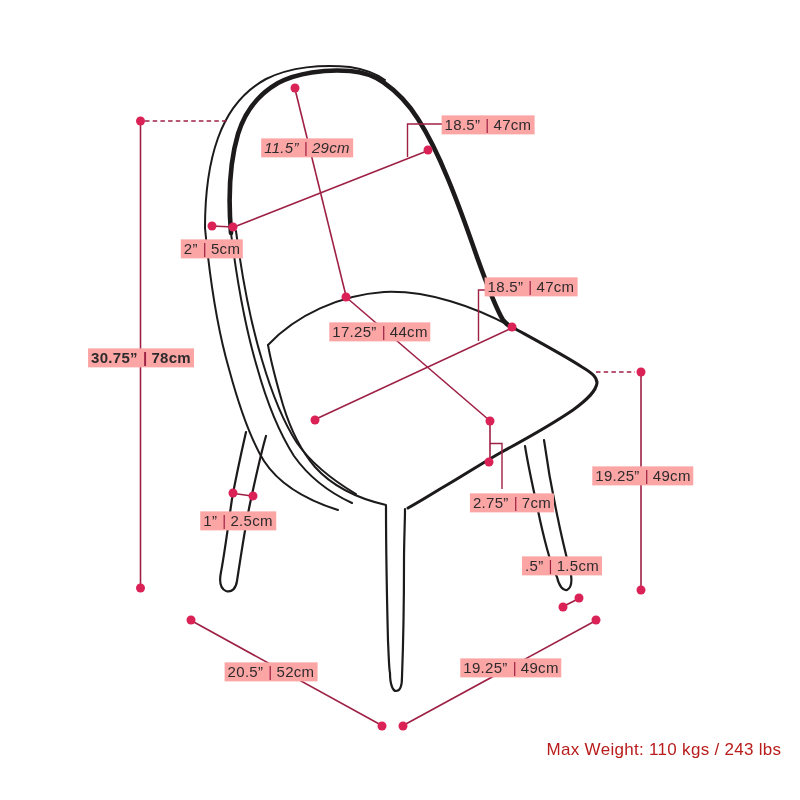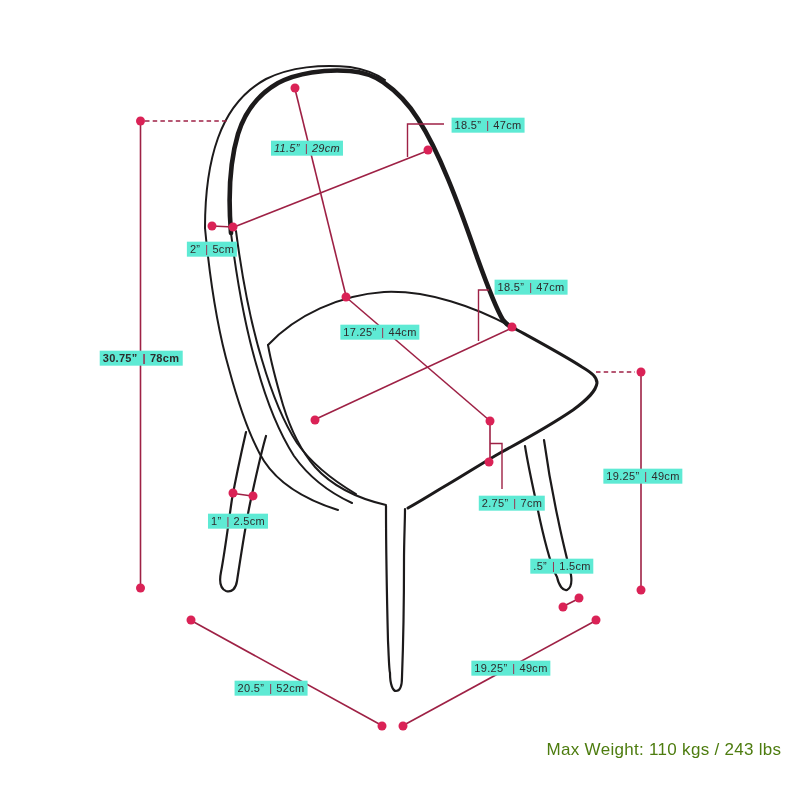--- a/index.html
+++ b/index.html
@@ -3,27 +3,27 @@
 <meta charset="utf-8">
 <style>
   html,body{margin:0;padding:0;background:#fff;}
   #stage{
     position:relative;width:800px;height:800px;background:#ffffff;overflow:hidden;
     font-family:"Liberation Sans", sans-serif;
   }
   #stage svg{position:absolute;left:0;top:0;}
   .dim-label{
     position:absolute;transform:translate(-50%,-50%);
-    background:#5eead4;padding:1px 3px;white-space:nowrap;
-    font-size:11px;line-height:1.15;letter-spacing:.3px;color:#2e2b2c;
+    background:#fca5a5;padding:1px 3px;white-space:nowrap;
+    font-size:15px;line-height:1.15;letter-spacing:.3px;color:#2e2b2c;
   }
   .dim-label .sep{color:#9e2145;margin:0 4px 0 5px;}
   .footnote{
     position:absolute;transform:translate(-50%,-50%);
-    font-size:17px;letter-spacing:.3px;color:#4d7c0f;white-space:nowrap;
+    font-size:17px;letter-spacing:.3px;color:#b91c1c;white-space:nowrap;
   }
 </style>
 </head>
 <body>
 
 <div id="stage">
 
   <svg width="800" height="800" viewBox="0 0 800 800">
 
     <g stroke="#1c1a1b" fill="none" stroke-linecap="round">
@@ -118,21 +118,21 @@
   </div>
 
   <div class="dim-label" style="left:238px;top:521px;">
     <span>1”</span><span class="sep">|</span><span>2.5cm</span>
   </div>
 
   <div class="dim-label" style="left:562px;top:566px;">
     <span>.5”</span><span class="sep">|</span><span>1.5cm</span>
   </div>
 
-  <div class="dim-label" style="left:271px;top:672px;margin-top:16px;">
+  <div class="dim-label" style="left:271px;top:672px;">
     <span>20.5”</span><span class="sep">|</span><span>52cm</span>
   </div>
 
   <div class="dim-label" style="left:511px;top:668px;">
     <span>19.25”</span><span class="sep">|</span><span>49cm</span>
   </div>
 
   <div class="footnote" style="left:664px;top:750px;">Max Weight: 110 kgs / 243 lbs</div>
 
 </div>

